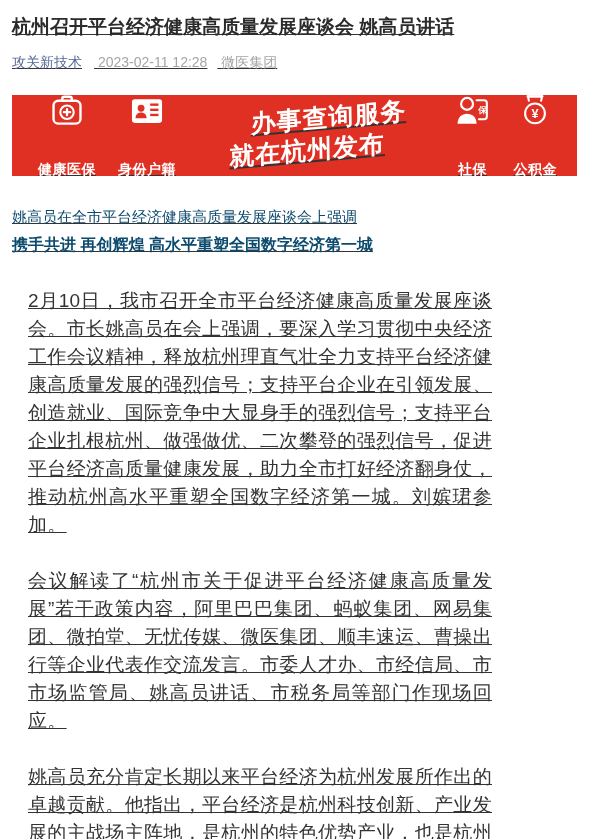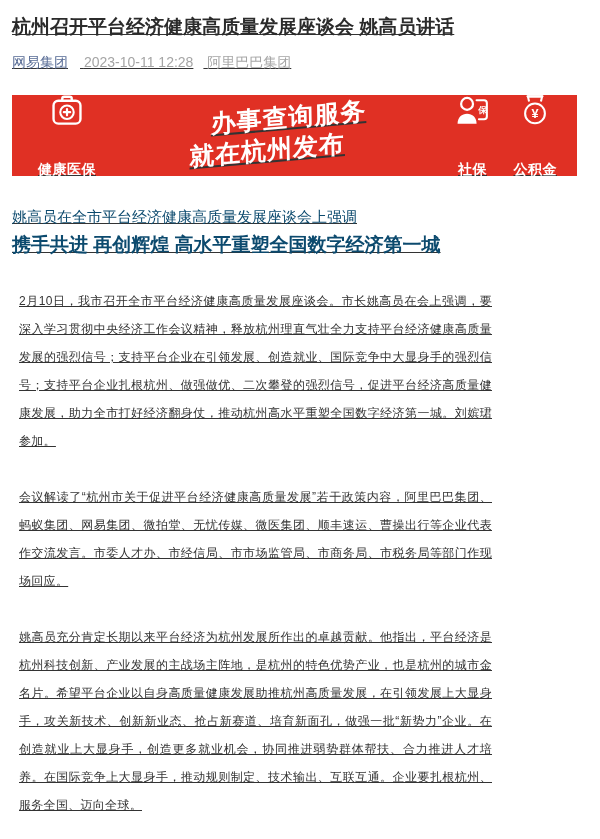--- a/index.html
+++ b/index.html
@@ -59,58 +59,71 @@
     text-align: center;
     letter-spacing: 1px;
     transform: rotate(-5deg) skewX(-4deg);
     white-space: nowrap;
     margin-top: -4px;
   }
   .slogan .l1 { transform: translateX(14px); }
   .slogan .l2 { transform: translateX(-8px); }
 
   .subtitle { margin: 27px 0 0 0; font-size: 15px; line-height: 28px; color: #0c4a6e; }
-  .subtitle .b2 { font-weight: 700; font-size: 19px; }
+  .subtitle .b2 { font-weight: 700; font-size: 16px; }
 
   p.body-par {
-    font-size: 12px;
+    font-size: 19px;
     line-height: 28px;
-    margin: 28px 0 0 7px;
+    margin: 28px 0 0 16px;
     color: #333;
     text-align: justify;
     letter-spacing: 0.3px;
   }
 </style>
 </head>
 <body>
 
 <div class="page">
 
   <h1 class="title">杭州召开平台经济健康高质量发展座谈会 姚高员讲话</h1>
 
   <div class="byline">
-    <span class="source">网易集团</span>
-    <span class="meta">2023-10-11 12:28</span>
-    <span class="meta">阿里巴巴集团</span>
+    <span class="source">攻关新技术</span>
+    <span class="meta">2023-02-11 12:28</span>
+    <span class="meta">微医集团</span>
   </div>
 
   <div class="banner">
 
     <div class="banner-item">
       <span>
         <svg viewBox="0 0 48 48" width="38" height="38">
           <path d="M18 11 V8.5 A2.5 2.5 0 0 1 20.5 6 h7 A2.5 2.5 0 0 1 30 8.5 V11" fill="none" stroke="#fff" stroke-width="3" stroke-linecap="round"></path>
           <rect x="7" y="11" width="34" height="29" rx="6" fill="none" stroke="#fff" stroke-width="3"></rect>
           <circle cx="24" cy="25.5" r="8.5" fill="none" stroke="#fff" stroke-width="2.6"></circle>
           <path d="M24 21.5 v8 M20 25.5 h8" stroke="#fff" stroke-width="2.8" stroke-linecap="round"></path>
         </svg>
       </span>
       <span class="blabel">健康医保</span>
     </div>
 
+    <div class="banner-item">
+      <span>
+        <svg viewBox="0 0 48 48" width="38" height="38">
+          <rect x="5" y="9" width="38" height="30" rx="3.5" fill="#ffffff"></rect>
+          <circle cx="16.5" cy="20.5" r="4.3" fill="#e03024"></circle>
+          <path d="M9.5 33 c0-4.6 3.1-7.2 7-7.2 s7 2.6 7 7.2 z" fill="#e03024"></path>
+          <rect x="28" y="14.5" width="10.5" height="3" fill="#e03024"></rect>
+          <rect x="28" y="21" width="10.5" height="3" fill="#e03024"></rect>
+          <rect x="28" y="27.5" width="10.5" height="3" fill="#e03024"></rect>
+        </svg>
+      </span>
+      <span class="blabel">身份户籍</span>
+    </div>
 
     <div class="slogan">
       <div class="l1">办事查询服务</div>
       <div class="l2">就在杭州发布</div>
     </div>
 
     <div class="banner-item">
       <span>
         <svg viewBox="0 0 48 48" width="38" height="38">
           <circle cx="16.5" cy="15" r="7.5" fill="none" stroke="#fff" stroke-width="2.8"></circle>
@@ -135,16 +148,16 @@
     </div>
 
   </div>
 
   <div class="subtitle">
     <div>姚高员在全市平台经济健康高质量发展座谈会上强调</div>
     <div class="b2">携手共进 再创辉煌 高水平重塑全国数字经济第一城</div>
   </div>
 
   <p class="body-par">2月10日，我市召开全市平台经济健康高质量发展座谈会。市长姚高员在会上强调，要深入学习贯彻中央经济工作会议精神，释放杭州理直气壮全力支持平台经济健康高质量发展的强烈信号；支持平台企业在引领发展、创造就业、国际竞争中大显身手的强烈信号；支持平台企业扎根杭州、做强做优、二次攀登的强烈信号，促进平台经济高质量健康发展，助力全市打好经济翻身仗，推动杭州高水平重塑全国数字经济第一城。刘嫔珺参加。</p>
-  <p class="body-par">会议解读了“杭州市关于促进平台经济健康高质量发展”若干政策内容，阿里巴巴集团、蚂蚁集团、网易集团、微拍堂、无忧传媒、微医集团、顺丰速运、曹操出行等企业代表作交流发言。市委人才办、市经信局、市市场监管局、市商务局、市税务局等部门作现场回应。</p>
+  <p class="body-par">会议解读了“杭州市关于促进平台经济健康高质量发展”若干政策内容，阿里巴巴集团、蚂蚁集团、网易集团、微拍堂、无忧传媒、微医集团、顺丰速运、曹操出行等企业代表作交流发言。市委人才办、市经信局、市市场监管局、姚高员讲话、市税务局等部门作现场回应。</p>
   <p class="body-par">姚高员充分肯定长期以来平台经济为杭州发展所作出的卓越贡献。他指出，平台经济是杭州科技创新、产业发展的主战场主阵地，是杭州的特色优势产业，也是杭州的城市金名片。希望平台企业以自身高质量健康发展助推杭州高质量发展，在引领发展上大显身手，攻关新技术、创新新业态、抢占新赛道、培育新面孔，做强一批“新势力”企业。在创造就业上大显身手，创造更多就业机会，协同推进弱势群体帮扶、合力推进人才培养。在国际竞争上大显身手，推动规则制定、技术输出、互联互通。企业要扎根杭州、服务全国、迈向全球。</p>
 
 </div>
 
 </body></html>

